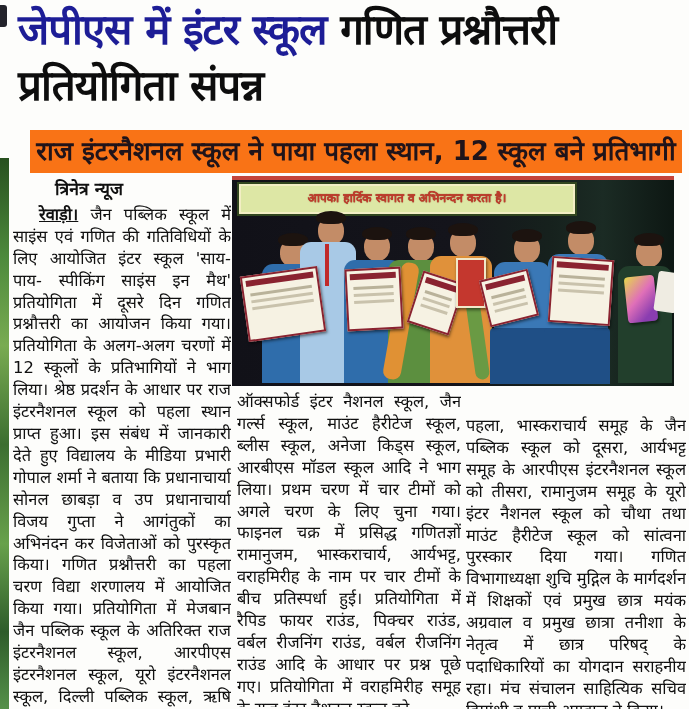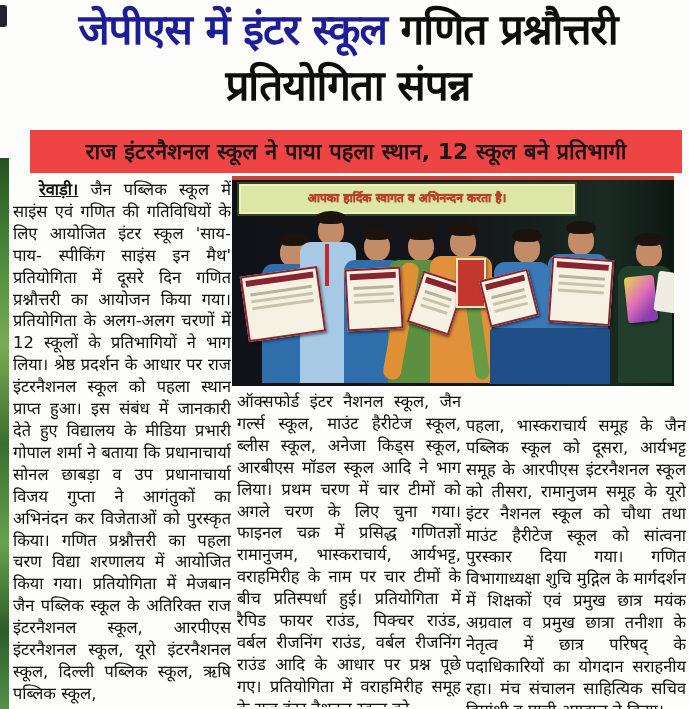--- a/index.html
+++ b/index.html
@@ -1,24 +1,24 @@
 <!DOCTYPE html>
 <html><head>
 <meta charset="utf-8">
 <style>
   html,body{margin:0;padding:0;background:#e8e8e8;}
   .page{position:relative;width:689px;height:709px;background:#fdfdfb;overflow:hidden;
         font-family:"DejaVu Sans","Liberation Sans",sans-serif;}
   
-  .headline{position:absolute;left:18px;top:2px;width:660px;margin:0;text-align:center;
+  .headline{position:absolute;left:18px;top:2px;width:660px;margin:0;text-align:left;
             font-size:42px;line-height:56px;font-weight:bold;color:#0d0d0d;letter-spacing:-1px;}
   .headline .blue{color:#1d1d96;}
   
-  .subhead{position:absolute;left:30px;top:130px;width:652px;height:43px;background:#ef4444;
-           color:#20141a;font-size:22px;font-weight:bold;text-align:center;line-height:43px;
+  .subhead{position:absolute;left:30px;top:130px;width:652px;height:43px;background:#f97316;
+           color:#20141a;font-size:26px;font-weight:bold;text-align:center;line-height:43px;
            white-space:nowrap;overflow:hidden;}
   
   .left-strip{position:absolute;left:0;top:158px;width:9px;height:551px;
       background:linear-gradient(180deg,#27501f 0%,#4d8a3c 18%,#79ab52 34%,#3c6e30 52%,#68a14c 70%,#2e5c2a 86%,#55914a 100%);}
   .corner-mark{position:absolute;left:0;top:5px;width:7px;height:22px;background:#23232b;border-radius:0 3px 3px 0;}
   
   .col{position:absolute;color:#101010;font-size:16.4px;line-height:21.9px;text-align:justify;font-weight:500;}
   .col-left{left:13px;top:179px;width:218px;height:528px;overflow:hidden;}
   .col-mid{left:237px;top:391px;width:224px;height:316px;overflow:hidden;}
   .col-right{left:466px;top:391px;width:220px;height:316px;overflow:hidden;margin-top:24px;}
@@ -94,20 +94,21 @@
     <div class="cert" style="left:114px;top:92px;width:52px;height:58px;transform:rotate(-3deg)"></div>
     <div class="cert" style="left:182px;top:100px;width:40px;height:50px;transform:rotate(18deg)"></div>
     <div class="accent" style="left:224px;top:82px;width:26px;height:46px;background:#c4372e;border:2px solid #f1e7c9;box-shadow:1px 2px 3px rgba(0,0,0,.5)"></div>
     <div class="cert" style="left:252px;top:98px;width:46px;height:44px;transform:rotate(-14deg)"></div>
     <div class="cert" style="left:318px;top:82px;width:58px;height:62px;transform:rotate(4deg)"></div>
     <div class="accent" style="left:394px;top:100px;width:30px;height:46px;background:linear-gradient(135deg,#e6d94a 0%,#e070b8 45%,#8a3db0 80%);transform:rotate(-6deg);border-radius:4px;box-shadow:1px 2px 3px rgba(0,0,0,.5)"></div>
     <div class="accent" style="left:424px;top:96px;width:22px;height:40px;background:#efece2;transform:rotate(8deg);border-radius:3px"></div>
   </div>
 
   <div class="col col-left">
+    <div class="byline">त्रिनेत्र न्यूज</div>
     <p><span class="dateline">रेवाड़ी।</span><span> जैन पब्लिक स्कूल में साइंस एवं गणित की गतिविधियों के लिए आयोजित इंटर स्कूल 'साय-पाय- स्पीकिंग साइंस इन मैथ' प्रतियोगिता में दूसरे दिन गणित प्रश्नौत्तरी का आयोजन किया गया। प्रतियोगिता के अलग-अलग चरणों में 12 स्कूलों के प्रतिभागियों ने भाग लिया। श्रेष्ठ प्रदर्शन के आधार पर राज इंटरनैशनल स्कूल को पहला स्थान प्राप्त हुआ। इस संबंध में जानकारी देते हुए विद्यालय के मीडिया प्रभारी गोपाल शर्मा ने बताया कि प्रधानाचार्या सोनल छाबड़ा व उप प्रधानाचार्या विजय गुप्ता ने आगंतुकों का अभिनंदन कर विजेताओं को पुरस्कृत किया। गणित प्रश्नौत्तरी का पहला चरण विद्या शरणालय में आयोजित किया गया। प्रतियोगिता में मेजबान जैन पब्लिक स्कूल के अतिरिक्त राज इंटरनैशनल स्कूल, आरपीएस इंटरनैशनल स्कूल, यूरो इंटरनैशनल स्कूल, दिल्ली पब्लिक स्कूल, ऋषि पब्लिक स्कूल,</span></p>
   </div>
 
   <div class="col col-mid">
     <p style="text-indent:0">ऑक्सफोर्ड इंटर नैशनल स्कूल, जैन गर्ल्स स्कूल, माउंट हैरीटेज स्कूल, ब्लीस स्कूल, अनेजा किड्स स्कूल, आरबीएस मॉडल स्कूल आदि ने भाग लिया। प्रथम चरण में चार टीमों को अगले चरण के लिए चुना गया। फाइनल चक्र में प्रसिद्ध गणितज्ञों रामानुजम, भास्कराचार्य, आर्यभट्ट, वराहमिरीह के नाम पर चार टीमों के बीच प्रतिस्पर्धा हुई। प्रतियोगिता में रैपिड फायर राउंड, पिक्चर राउंड, वर्बल रीजनिंग राउंड, वर्बल रीजनिंग राउंड आदि के आधार पर प्रश्न पूछे गए। प्रतियोगिता में वराहमिरीह समूह के राज इंटर नैशनल स्कूल को</p>
   </div>
 
   <div class="col col-right">
     <p style="text-indent:0">पहला, भास्कराचार्य समूह के जैन पब्लिक स्कूल को दूसरा, आर्यभट्ट समूह के आरपीएस इंटरनैशनल स्कूल को तीसरा, रामानुजम समूह के यूरो इंटर नैशनल स्कूल को चौथा तथा माउंट हैरीटेज स्कूल को सांत्वना पुरस्कार दिया गया। गणित विभागाध्यक्षा शुचि मुद्गिल के मार्गदर्शन में शिक्षकों एवं प्रमुख छात्र मयंक अग्रवाल व प्रमुख छात्रा तनीशा के नेतृत्व में छात्र परिषद् के पदाधिकारियों का योगदान सराहनीय रहा। मंच संचालन साहित्यिक सचिव हिमांशी व प्राची अग्रवाल ने किया।</p>
   </div>

